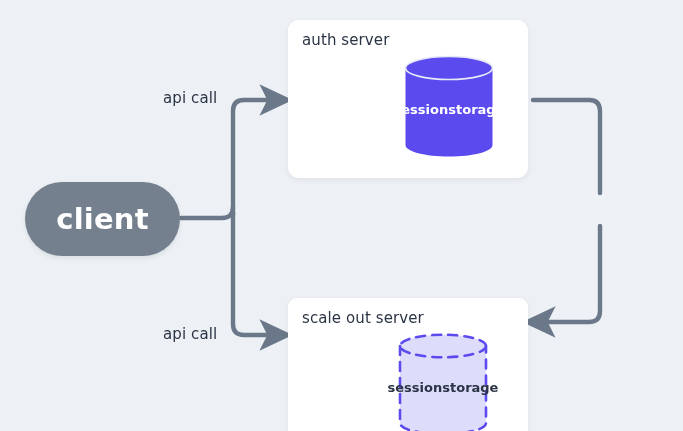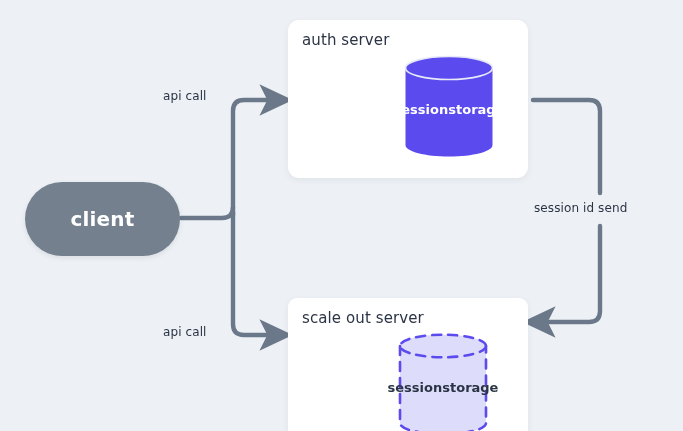--- a/index.html
+++ b/index.html
@@ -38,21 +38,21 @@
     height: 74px;
     background: #74808e;
     border-radius: 37px;
     display: flex;
     align-items: center;
     justify-content: center;
     box-shadow: 0 2px 5px rgba(40,55,75,0.10);
   }
   .client-label {
     color: #ffffff;
-    font-size: 20px;
+    font-size: 29px;
     font-weight: bold;
     letter-spacing: 0.2px;
     line-height: 1;
   }
 
   
   .server-box {
     position: absolute;
     left: 288px;
     width: 240px;
@@ -100,21 +100,21 @@
     line-height: 1.55;
     padding-top: 8px;
     box-sizing: border-box;
   }
   .cyl-text.light { color: #ffffff; }
   .cyl-text.dark  { color: #2b3445; }
 
   
   .edge-label {
     position: absolute;
-    font-size: 12px;
+    font-size: 15px;
     color: #2b3445;
     white-space: nowrap;
     letter-spacing: 0.1px;
   }
   #label-api-top    { left: 163px; top: 89px;  }
   #label-api-bottom { left: 163px; top: 325px; }
   #label-session-id { left: 534px; top: 201px; }
 </style>
 </head>
 <body>
@@ -174,15 +174,14 @@
       </svg>
       <div class="cyl-text dark">
         <span>session</span>
         <span>storage</span>
       </div>
     </div>
   </div>
 
   <div class="edge-label" id="label-api-top">api call</div>
   <div class="edge-label" id="label-api-bottom">api call</div>
-  <div class="edge-label" id="label-session-id">session id send</div>
 
 </div>
 
 </body></html>

